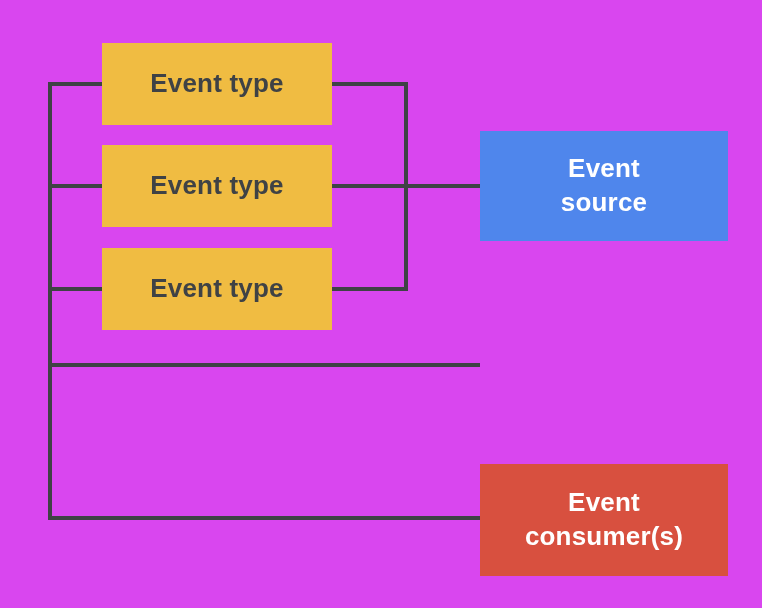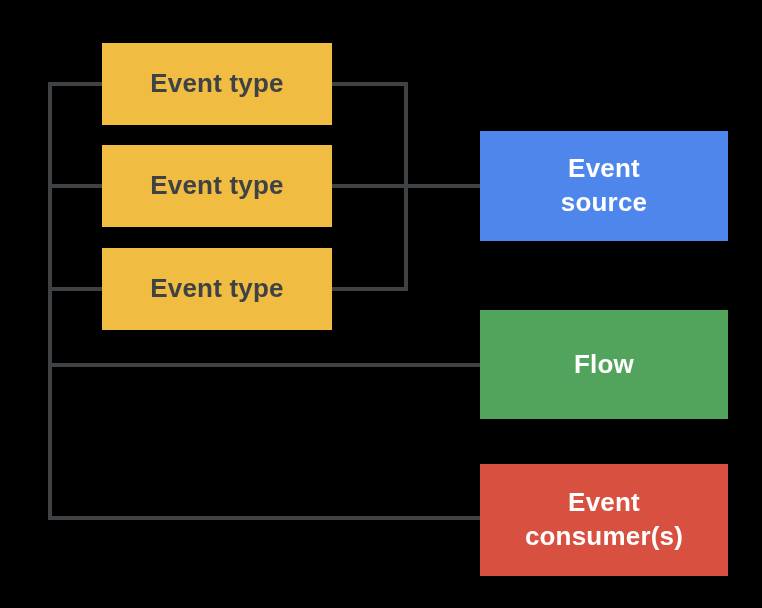--- a/index.html
+++ b/index.html
@@ -4,21 +4,21 @@
 <style>
   html, body {
     margin: 0;
     padding: 0;
     background: #FFFFFF;
   }
   .canvas {
     position: relative;
     width: 762px;
     height: 608px;
-    background: #000000;
+    background: #d946ef;
     overflow: hidden;
     font-family: "Liberation Sans", sans-serif;
   }
   .node {
     position: absolute;
     display: flex;
     align-items: center;
     justify-content: center;
     text-align: center;
     font-weight: 700;
@@ -100,22 +100,19 @@
   </div>
   <div class="node node--event-type pos-3">
     <span>Event type</span>
   </div>
 
   <div class="node node--event-source">
     <span>Event
 source</span>
   </div>
 
-  <div class="node node--flow">
-    <span>Flow</span>
-  </div>
 
   <div class="node node--event-consumers">
     <span>Event
 consumer(s)</span>
   </div>
 
 </div>
 
 </body></html>

